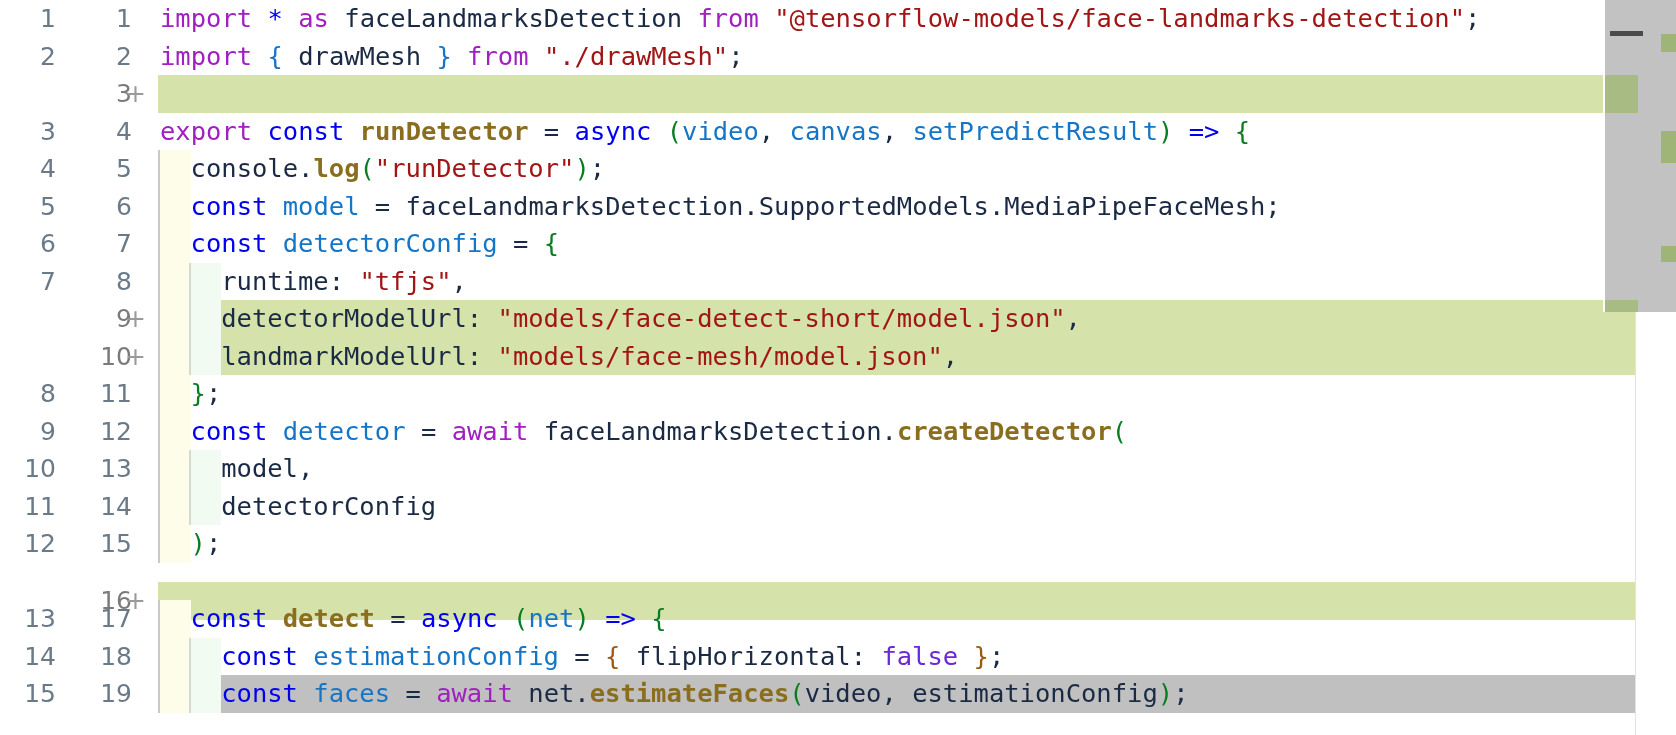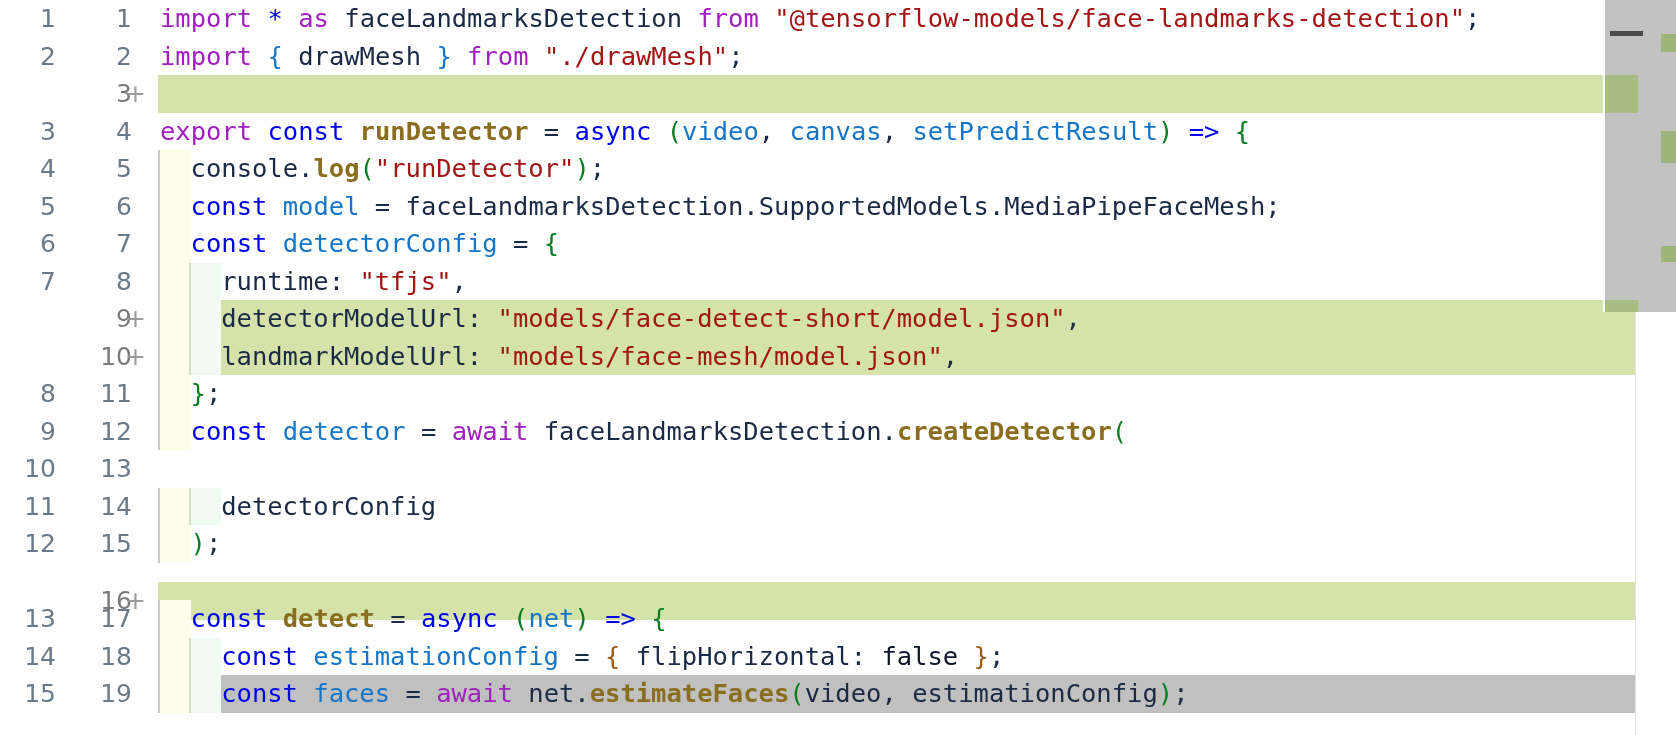--- a/index.html
+++ b/index.html
@@ -54,21 +54,21 @@
   
   .k  {color:#a020c0;}   
   .kw {color:#0000ee;}   
   .id {color:#8a6d1f;font-weight:bold;}   
   .v  {color:#1575c7;}   
   .p  {color:#1b2a44;}   
   .s  {color:#a11515;}   
   .br {color:#0a7d22;}   
   .br2{color:#9a5a12;}   
   .br3{color:#1575c7;}   
-  .n  {color:#0f172a;}   
+  .n  {color:#6d28d9;}   
 
   
   #minimap{
     position:absolute;right:0;top:0;width:71px;height:312px;
     background:#c2c2c2;
   }
   #mm-slider{
     position:absolute;left:5px;top:31px;width:33px;height:5px;
     background:#4a4a4a;
   }
@@ -99,21 +99,21 @@
       <div class="row added" style="top: 75px;"><div class="gut-old"></div><div class="gut-new marked">3</div><div class="plus">+</div><div class="code-area"><div class="codetext" style="left: 2px;"></div></div></div>
       <div class="row" style="top: 112.5px;"><div class="gut-old">3</div><div class="gut-new">4</div><div class="code-area"><div class="codetext" style="left: 2px;"><span class="k">export</span><span class="p"> </span><span class="kw">const</span><span class="p"> </span><span class="id">runDetector</span><span class="p"> </span><span class="p">=</span><span class="p"> </span><span class="kw">async</span><span class="p"> </span><span class="br">(</span><span class="v">video</span><span class="p">, </span><span class="v">canvas</span><span class="p">, </span><span class="v">setPredictResult</span><span class="br">)</span><span class="p"> </span><span class="kw">=&gt;</span><span class="p"> </span><span class="br">{</span></div></div></div>
       <div class="row" style="top: 150px;"><div class="gut-old">4</div><div class="gut-new">5</div><div class="code-area"><div class="indent" style="left: 0px; width: 30.6px;"></div><div class="codetext" style="left: 32.6px;"><span class="p">console</span><span class="p">.</span><span class="id">log</span><span class="br">(</span><span class="s">"runDetector"</span><span class="br">)</span><span class="p">;</span></div></div></div>
       <div class="row" style="top: 187.5px;"><div class="gut-old">5</div><div class="gut-new">6</div><div class="code-area"><div class="indent" style="left: 0px; width: 30.6px;"></div><div class="codetext" style="left: 32.6px;"><span class="kw">const</span><span class="p"> </span><span class="v">model</span><span class="p"> </span><span class="p">=</span><span class="p"> </span><span class="p">faceLandmarksDetection</span><span class="p">.</span><span class="p">SupportedModels</span><span class="p">.</span><span class="p">MediaPipeFaceMesh</span><span class="p">;</span></div></div></div>
       <div class="row" style="top: 225px;"><div class="gut-old">6</div><div class="gut-new">7</div><div class="code-area"><div class="indent" style="left: 0px; width: 30.6px;"></div><div class="codetext" style="left: 32.6px;"><span class="kw">const</span><span class="p"> </span><span class="v">detectorConfig</span><span class="p"> </span><span class="p">=</span><span class="p"> </span><span class="br">{</span></div></div></div>
       <div class="row" style="top: 262.5px;"><div class="gut-old">7</div><div class="gut-new">8</div><div class="code-area"><div class="indent" style="left: 0px; width: 30.6px;"></div><div class="indent2" style="left: 30.6px; width: 30.6px;"></div><div class="codetext" style="left: 63.2px;"><span class="p">runtime</span><span class="p">: </span><span class="s">"tfjs"</span><span class="p">,</span></div></div></div>
       <div class="row added" style="top: 300px;"><div class="gut-old"></div><div class="gut-new marked">9</div><div class="plus">+</div><div class="code-area"><div class="indent" style="left: 0px; width: 30.6px;"></div><div class="indent2" style="left: 30.6px; width: 30.6px;"></div><div class="codetext" style="left: 63.2px;"><span class="p">detectorModelUrl</span><span class="p">: </span><span class="s">"models/face-detect-short/model.json"</span><span class="p">,</span></div></div></div>
       <div class="row added" style="top: 337.5px;"><div class="gut-old"></div><div class="gut-new marked">10</div><div class="plus">+</div><div class="code-area"><div class="indent" style="left: 0px; width: 30.6px;"></div><div class="indent2" style="left: 30.6px; width: 30.6px;"></div><div class="codetext" style="left: 63.2px;"><span class="p">landmarkModelUrl</span><span class="p">: </span><span class="s">"models/face-mesh/model.json"</span><span class="p">,</span></div></div></div>
       <div class="row" style="top: 375px;"><div class="gut-old">8</div><div class="gut-new">11</div><div class="code-area"><div class="indent" style="left: 0px; width: 30.6px;"></div><div class="codetext" style="left: 32.6px;"><span class="br">}</span><span class="p">;</span></div></div></div>
       <div class="row" style="top: 412.5px;"><div class="gut-old">9</div><div class="gut-new">12</div><div class="code-area"><div class="indent" style="left: 0px; width: 30.6px;"></div><div class="codetext" style="left: 32.6px;"><span class="kw">const</span><span class="p"> </span><span class="v">detector</span><span class="p"> </span><span class="p">=</span><span class="p"> </span><span class="k">await</span><span class="p"> </span><span class="p">faceLandmarksDetection</span><span class="p">.</span><span class="id">createDetector</span><span class="br">(</span></div></div></div>
-      <div class="row" style="top: 450px;"><div class="gut-old">10</div><div class="gut-new">13</div></div>
+      <div class="row" style="top: 450px;"><div class="gut-old">10</div><div class="gut-new">13</div><div class="code-area"><div class="indent" style="left: 0px; width: 30.6px;"></div><div class="indent2" style="left: 30.6px; width: 30.6px;"></div><div class="codetext" style="left: 63.2px;"><span class="p">model</span><span class="p">,</span></div></div></div>
       <div class="row" style="top: 487.5px;"><div class="gut-old">11</div><div class="gut-new">14</div><div class="code-area"><div class="indent" style="left: 0px; width: 30.6px;"></div><div class="indent2" style="left: 30.6px; width: 30.6px;"></div><div class="codetext" style="left: 63.2px;"><span class="p">detectorConfig</span></div></div></div>
       <div class="row" style="top: 525px;"><div class="gut-old">12</div><div class="gut-new">15</div><div class="code-area"><div class="indent" style="left: 0px; width: 30.6px;"></div><div class="codetext" style="left: 32.6px;"><span class="br">)</span><span class="p">;</span></div></div></div>
       <div class="row added" style="top: 582px;"><div class="gut-old"></div><div class="gut-new marked">16</div><div class="plus">+</div><div class="code-area"><div class="codetext" style="left: 2px;"></div></div></div>
       <div class="row" style="top: 600px;"><div class="gut-old">13</div><div class="gut-new">17</div><div class="code-area"><div class="indent" style="left: 0px; width: 30.6px;"></div><div class="codetext" style="left: 32.6px;"><span class="kw">const</span><span class="p"> </span><span class="id">detect</span><span class="p"> </span><span class="p">=</span><span class="p"> </span><span class="kw">async</span><span class="p"> </span><span class="br">(</span><span class="v">net</span><span class="br">)</span><span class="p"> </span><span class="kw">=&gt;</span><span class="p"> </span><span class="br">{</span></div></div></div>
       <div class="row" style="top: 637.5px;"><div class="gut-old">14</div><div class="gut-new">18</div><div class="code-area"><div class="indent" style="left: 0px; width: 30.6px;"></div><div class="indent2" style="left: 30.6px; width: 30.6px;"></div><div class="codetext" style="left: 63.2px;"><span class="kw">const</span><span class="p"> </span><span class="v">estimationConfig</span><span class="p"> </span><span class="p">=</span><span class="p"> </span><span class="br2">{</span><span class="p"> </span><span class="p">flipHorizontal</span><span class="p">: </span><span class="n">false</span><span class="p"> </span><span class="br2">}</span><span class="p">;</span></div></div></div>
       <div class="row selected" style="top: 675px;"><div class="gut-old">15</div><div class="gut-new">19</div><div class="code-area"><div class="indent" style="left: 0px; width: 30.6px;"></div><div class="indent2" style="left: 30.6px; width: 30.6px;"></div><div class="codetext" style="left: 63.2px;"><span class="kw">const</span><span class="p"> </span><span class="v">faces</span><span class="p"> </span><span class="p">=</span><span class="p"> </span><span class="k">await</span><span class="p"> </span><span class="p">net</span><span class="p">.</span><span class="id">estimateFaces</span><span class="br">(</span><span class="p">video</span><span class="p">, </span><span class="p">estimationConfig</span><span class="br">)</span><span class="p">;</span></div></div></div>
     </div>
 
   <div id="mm-border"></div>
   <div id="minimap">

